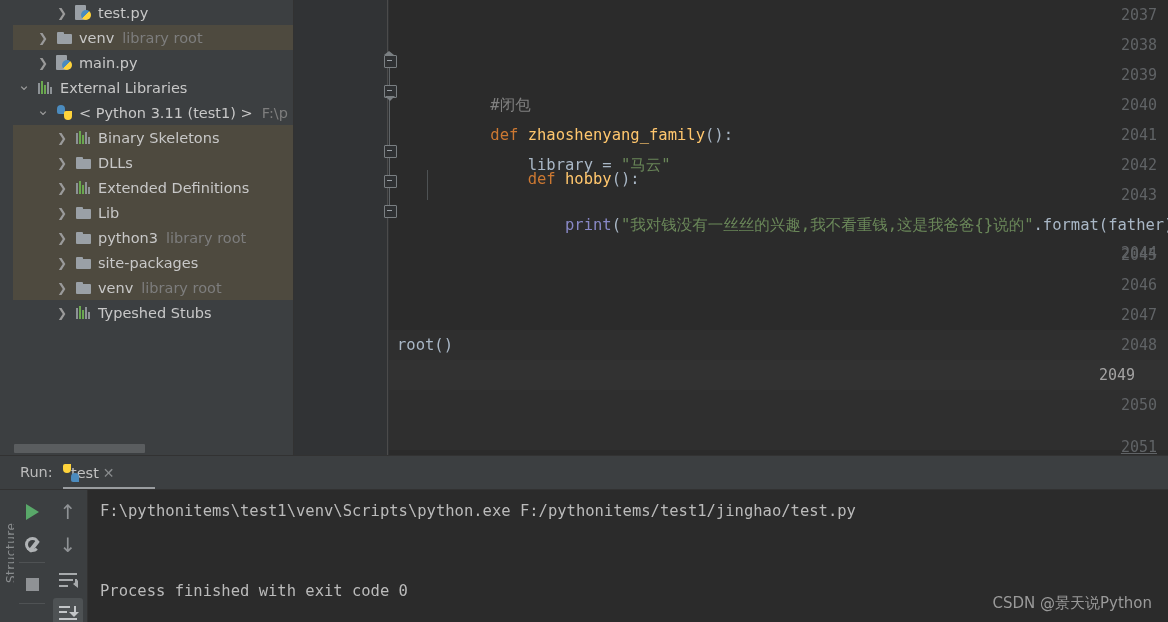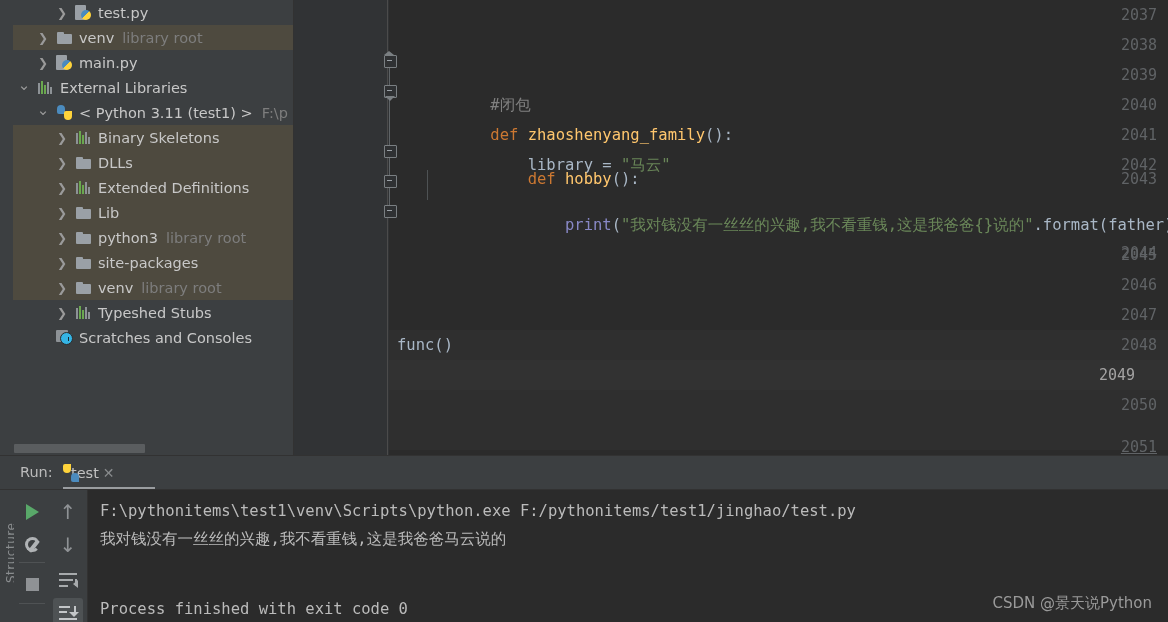--- a/index.html
+++ b/index.html
@@ -305,30 +305,20 @@
               <span class="i-lib">
                 <span></span>
                 <span></span>
                 <span></span>
                 <span></span>
                 <span></span>
               </span>
             </span>
             <span class="lbl">Typeshed Stubs</span>
           </div>
-          <div class="row">
-            <span style="flex: 0 0 19px;"></span>
-            <span class="arrow blank"></span>
-            <span class="ico">
-              <span class="i-scratch">
-                <span class="clockhand"></span>
-              </span>
-            </span>
-            <span class="lbl">Scratches and Consoles</span>
-          </div>
         </div>
       <div class="tree-sb-track"></div>
       <div class="tree-sb-thumb"></div>
     </div>
     <div class="tree-divider"></div>
 
     <div class="editor">
       <div class="gutter"></div>
       <div class="gutter-line"></div>
 
@@ -348,21 +338,21 @@
       </div>
 
       <div class="indent-guide" style="left:133px;top:170px;height:30px;"></div>
 
       <div class="ln" style="top:0px;">2037</div>
       <div class="ln" style="top:30px;">2038</div>
       <div class="ln" style="top:60px;">2039</div>
       <div class="ln" style="top:90px;">2040</div>
       <div class="ln" style="top:120px;">2041</div>
       <div class="ln" style="top:150px;">2042</div>
-      <div class="ln" style="top:164px;">2043</div>
+      <div class="ln" style="top:180px;">2043</div>
       <div class="ln" style="top:210px;margin-top:28px;">2044</div>
       <div class="ln" style="top:240px;">2045</div>
       <div class="ln" style="top:270px;">2046</div>
       <div class="ln" style="top:300px;">2047</div>
       <div class="ln" style="top:330px;">2048</div>
       <div class="ln cur" style="top:360px;text-align:center;">2049</div>
       <div class="ln" style="top:390px;">2050</div>
       <div class="ln" style="top:432px;text-decoration:underline;">2051</div>
 
       <div class="code-area">
@@ -374,21 +364,21 @@
         </div>
         <div class="cl" style="top:120px;left:8px;">
           <span class="fmt">    </span><span>library</span><span class="fmt"> = </span><span class="str">"马云"</span>
         </div>
         <div class="cl" style="top:134px;left:8px;">
           <span class="fmt">    </span><span class="kw">def</span><span class="fmt"> </span><span class="fn">hobby</span><span class="fmt">():</span>
         </div>
         <div class="cl" style="top:180px;left:8px;">
           <span class="fmt">        </span><span class="pf">print</span><span class="fmt">(</span><span class="str">"我对钱没有一丝丝的兴趣,我不看重钱,这是我爸爸{}说的"</span><span class="fmt">.format(father))</span>
         </div>
-        <div class="cl" style="top:330px;left:8px;">func()</div>
+        <div class="cl" style="top:330px;left:8px;">root()</div>
       </div>
     </div>
   </div>
 
   <div class="mid-div"></div>
   <div class="mid-div-line"></div>
 
   <div class="runpanel">
 
     <div class="run-header">
@@ -443,19 +433,18 @@
             <i></i>
             <b></b>
             <u></u>
           </span>
       </div>
     </div>
 
     <div class="console-left-line"></div>
     <div class="console">
       <div class="cline" style="top:7px;">F:\pythonitems\test1\venv\Scripts\python.exe F:/pythonitems/test1/jinghao/test.py</div>
-      <div class="cline" style="top:35px;">我对钱没有一丝丝的兴趣,我不看重钱,这是我爸爸马云说的</div>
       <div class="cline" style="top:63px;"></div>
-      <div class="cline" style="top:105px;">Process finished with exit code 0</div>
+      <div class="cline" style="top:87px;">Process finished with exit code 0</div>
       <div class="watermark">CSDN @景天说Python</div>
     </div>
   </div>
 </div>
 
 </body></html>

